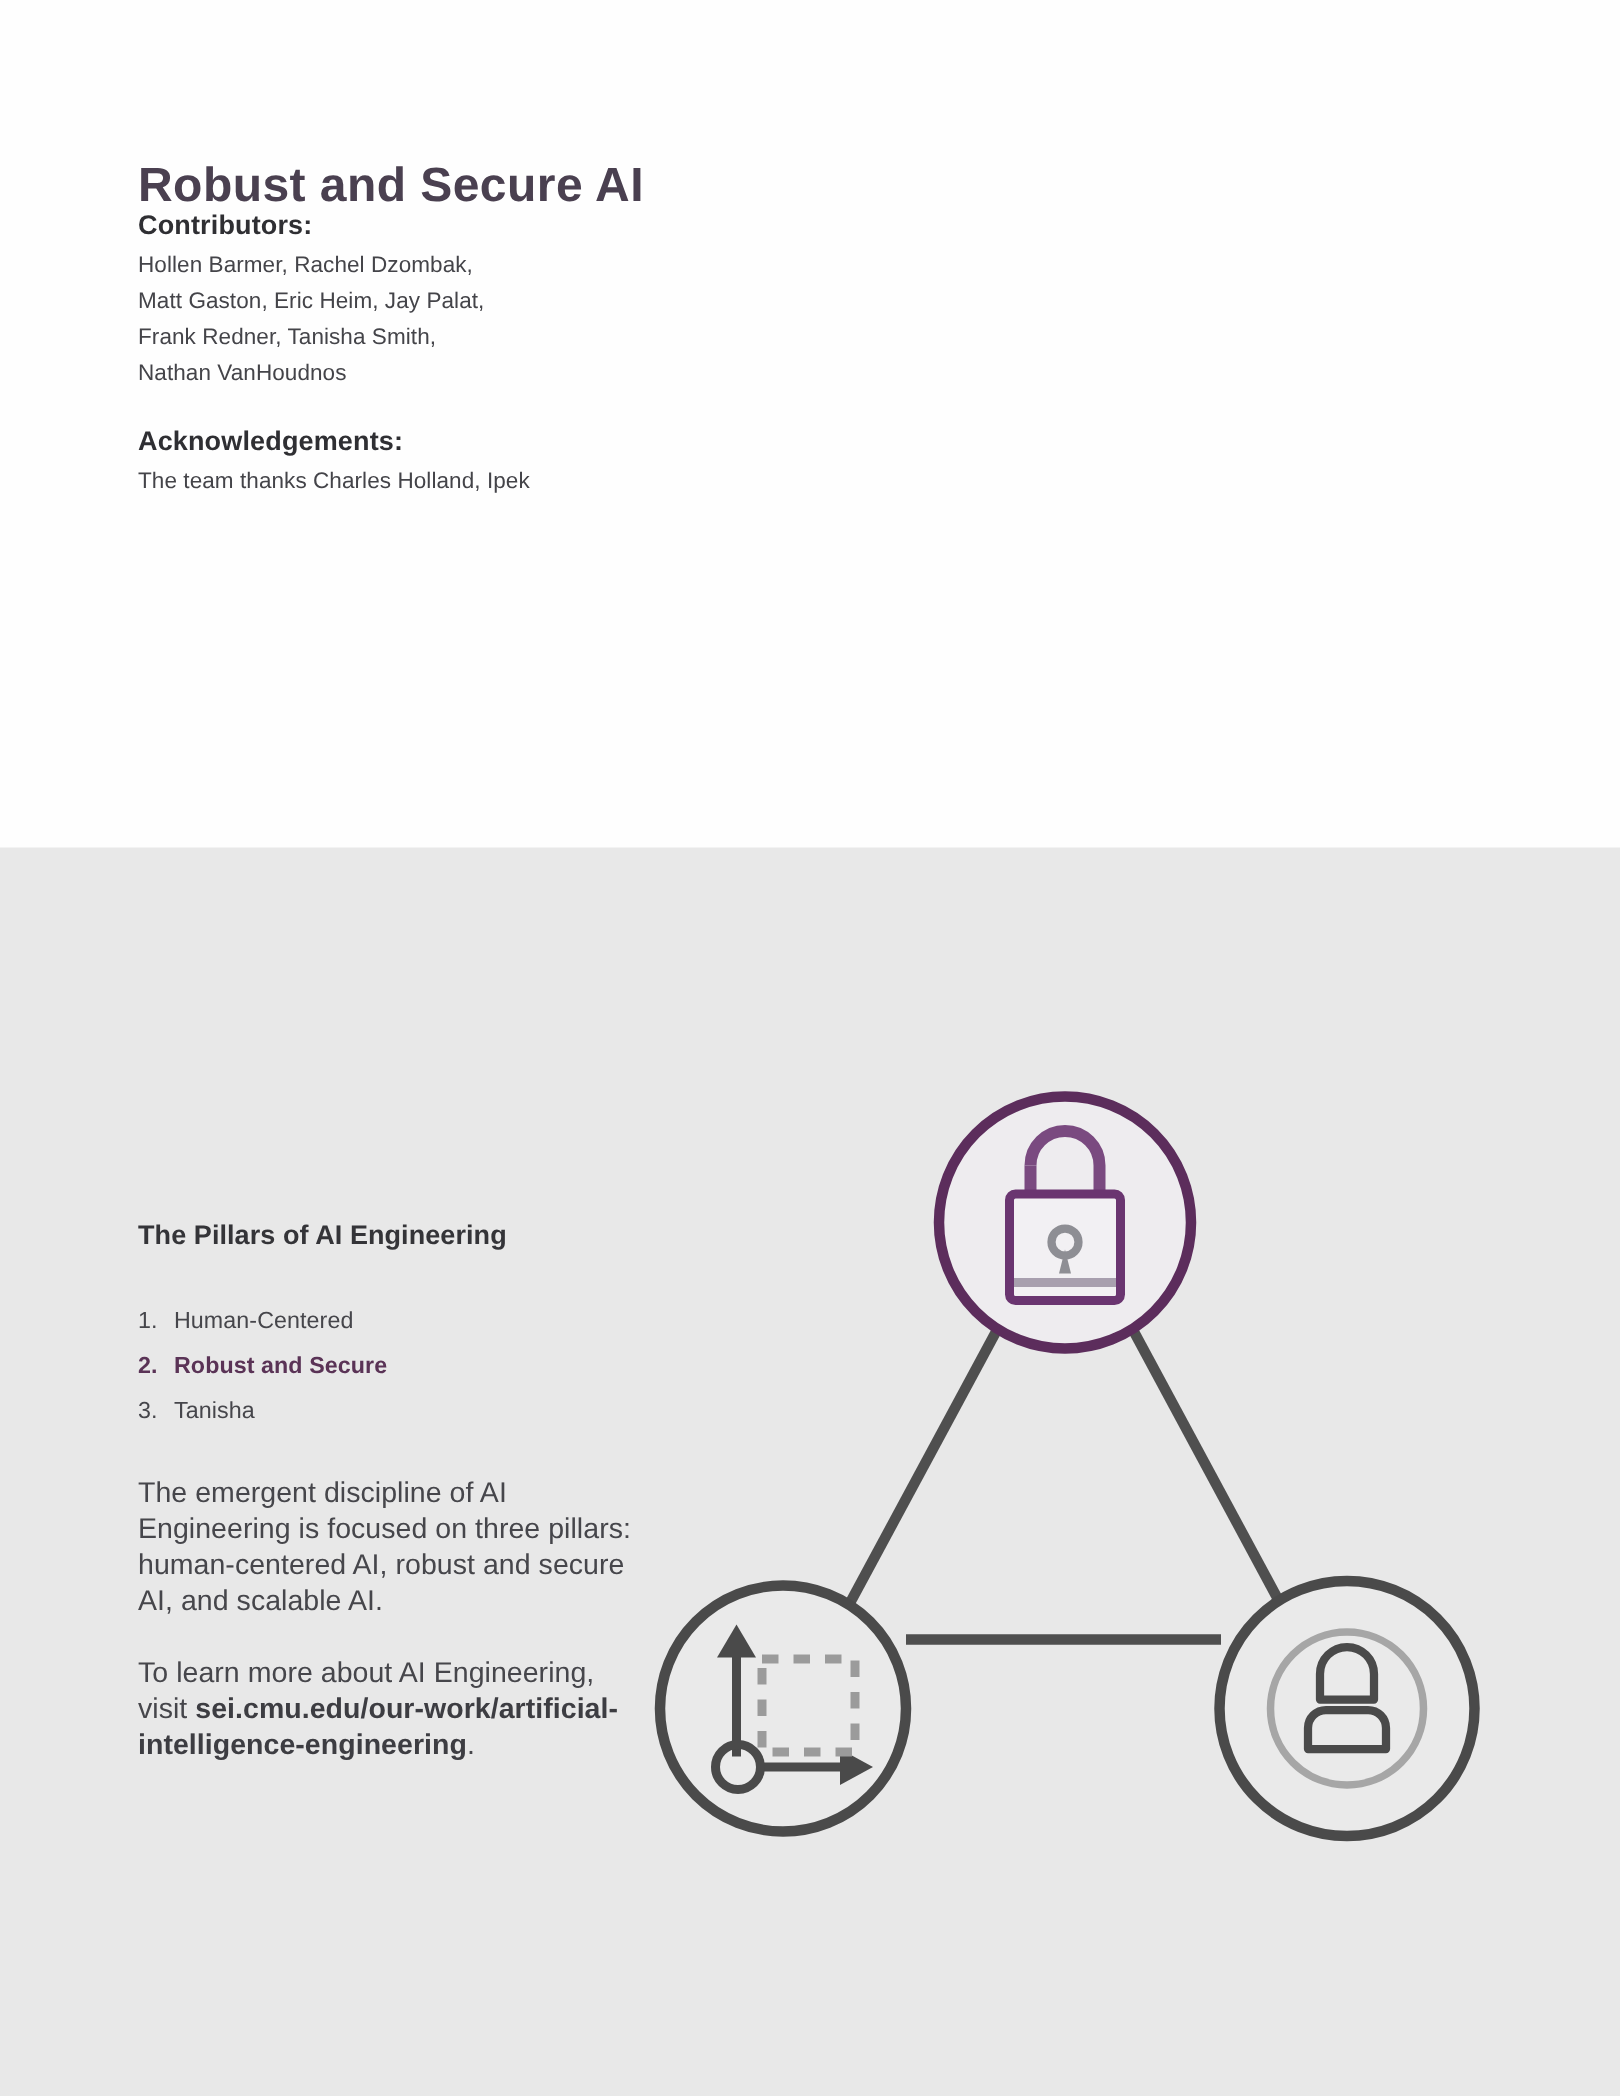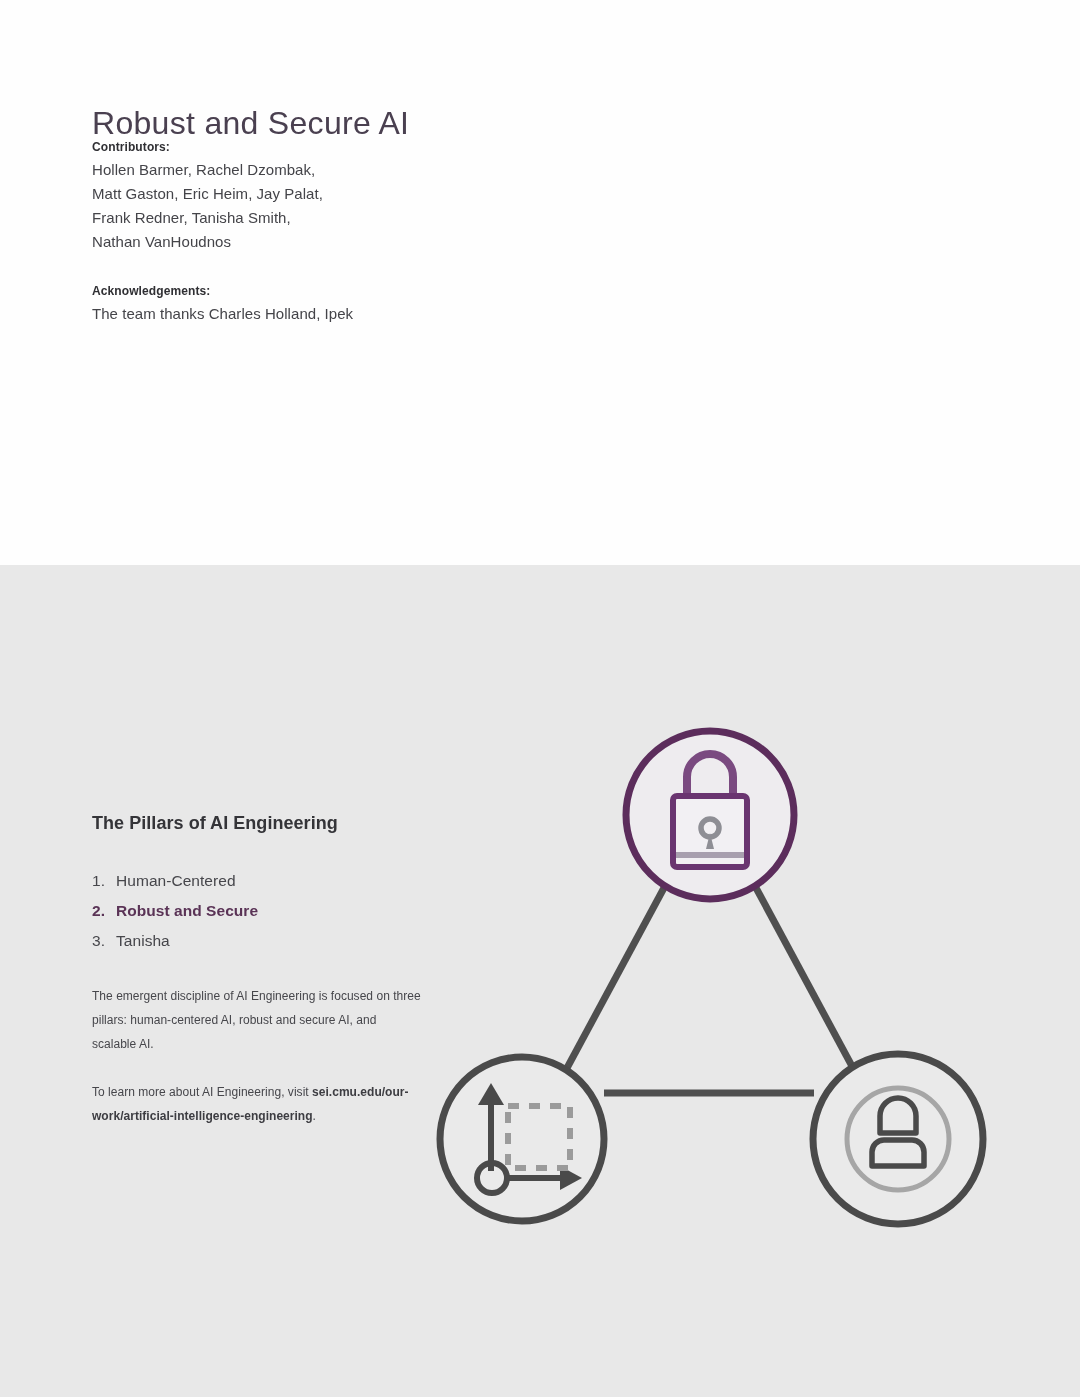--- a/index.html
+++ b/index.html
@@ -23,29 +23,29 @@
     width: 1080px;
     height: 565px;
     background: #fefefe;
   }
 
   .doc-title {
     position: absolute;
     left: 92px;
     top: 84px;
     font-size: 32px;
-    font-weight: 400;
+    font-weight: 700;
     letter-spacing: 0.3px;
     color: #4a4050;
     line-height: 1.15;
     white-space: nowrap;
   }
 
   .block-heading {
-    font-size: 12px;
+    font-size: 18px;
     font-weight: 700;
     color: #2f2f33;
     letter-spacing: 0.1px;
     margin: 0 0 4px 0;
   }
 
   .block-line {
     font-size: 15px;
     font-weight: 400;
     color: #444449;
@@ -114,21 +114,21 @@
     width: 24px;
     flex: 0 0 24px;
   }
 
   .pillar-item.highlight {
     font-weight: 700;
     color: #5a3356;
   }
 
   .pillars-para {
-    font-size: 12px;
+    font-size: 19px;
     font-weight: 400;
     color: #46464b;
     line-height: 24px;
     letter-spacing: 0.03px;
     margin: 0 0 24px 0;
   }
 
   .pillars-para:last-child {
     margin-bottom: 0;
   }

